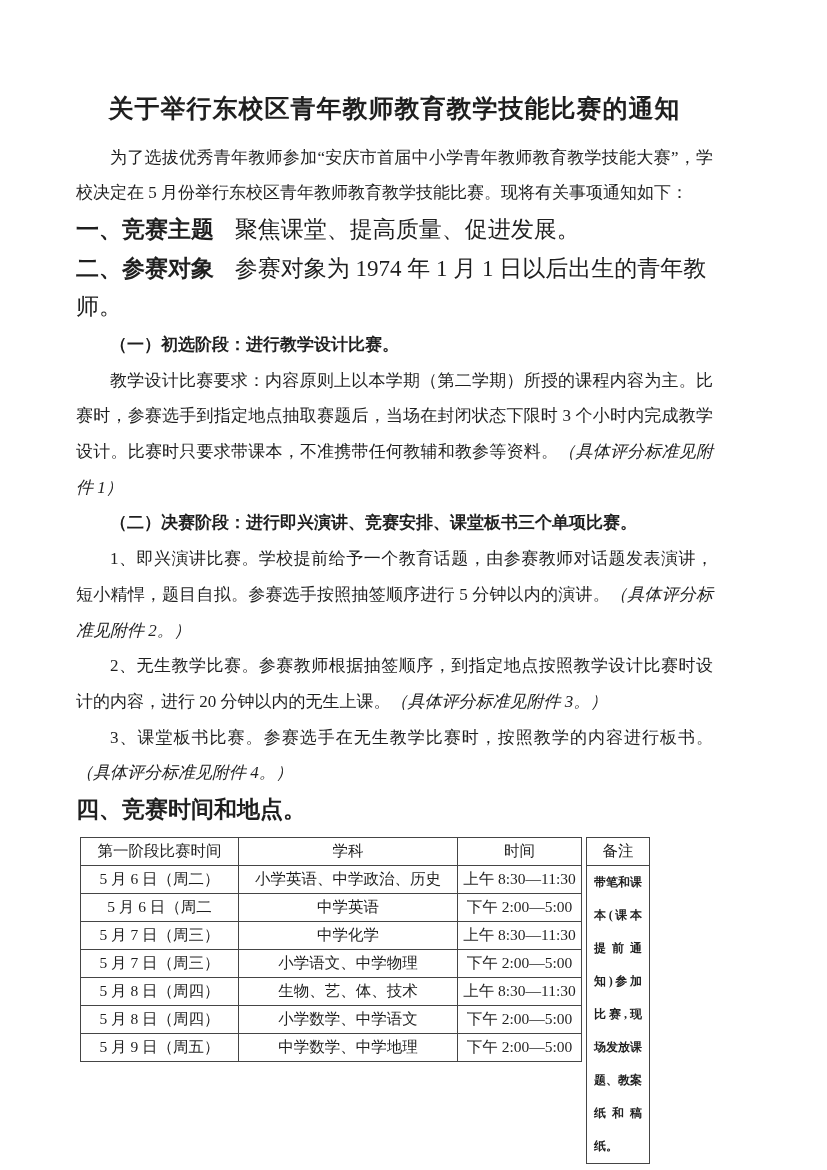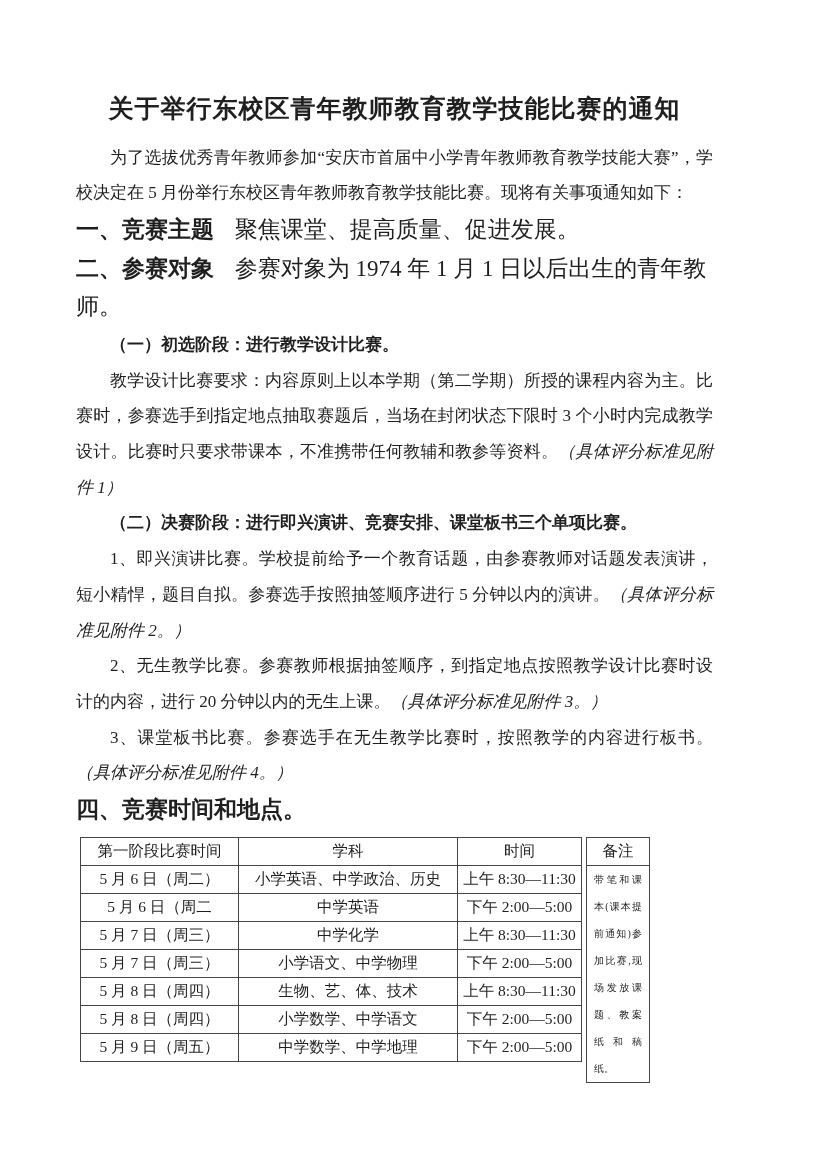--- a/index.html
+++ b/index.html
@@ -76,23 +76,24 @@
     padding: 0 2px;
     overflow: hidden;
     white-space: nowrap;
   }
   .remark-table { width: 64px; margin-left: 4px; }
   .remark-table .remark-cell {
     height: 199px;
     vertical-align: top;
     text-align: justify;
     white-space: normal;
-    font-size: 10px;
-    line-height: 27px;
+    font-size: 12px;
+    line-height: 33px;
     padding: 0 7px;
+    font-weight: bold;
   }
 </style>
 </head>
 <body>
 
 <div class="doc">
 
   <h1 class="title">关于举行东校区青年教师教育教学技能比赛的通知</h1>
 
   <p class="para intro">为了选拔优秀青年教师参加“安庆市首届中小学青年教师教育教学技能大赛”，学校决定在 5 月份举行东校区青年教师教育教学技能比赛。现将有关事项通知如下：</p>

